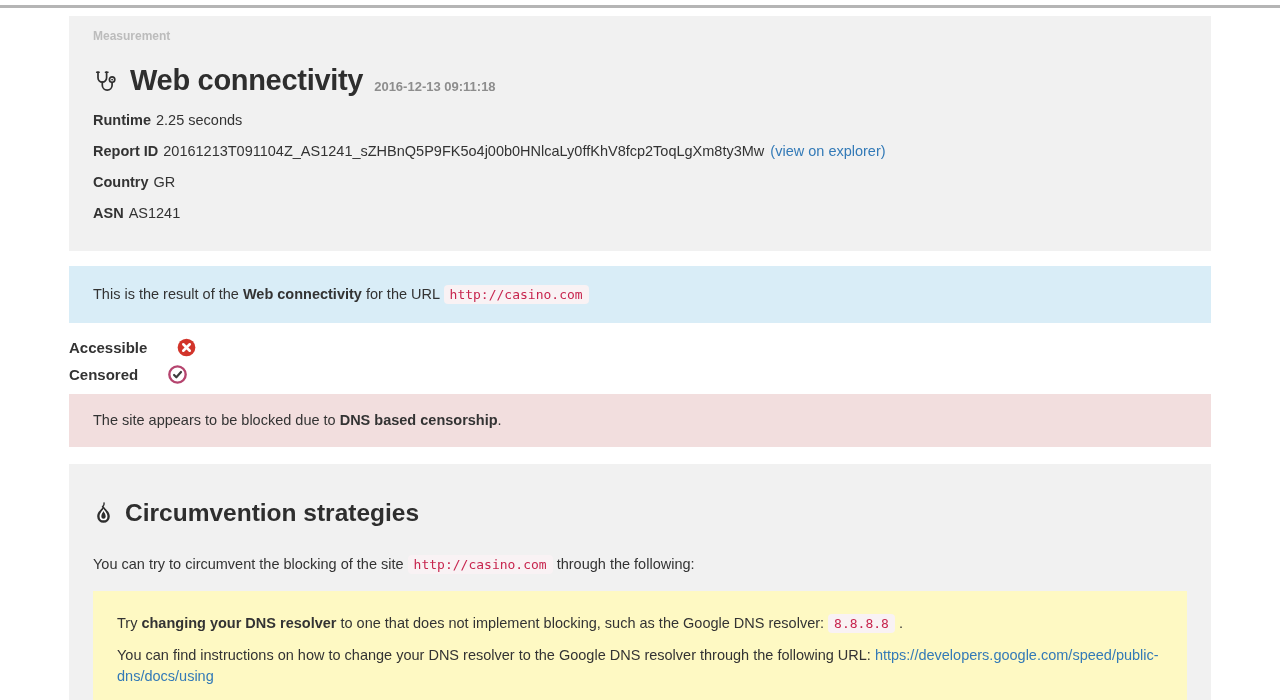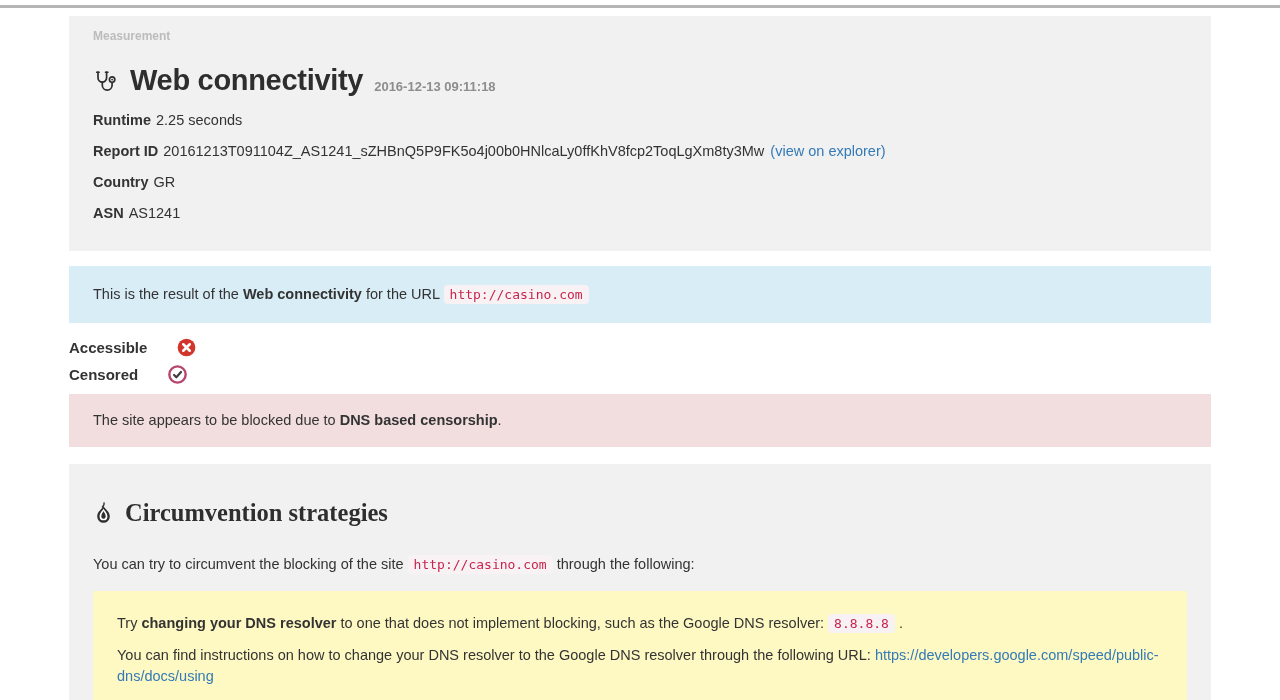--- a/index.html
+++ b/index.html
@@ -40,21 +40,21 @@
     white-space: nowrap;
   }
 
   .status-rows { margin-top: 15px; }
   .status-row { display: flex; align-items: center; height: 19px; margin-bottom: 8px; gap: 24px; }
   .status-label { font-weight: bold; font-size: 15px; }
   .status-icon { display: inline-flex; margin-left: 6px; }
 
   .circumvention { margin-top: 17px; padding: 14px 24px 60px; }
   .circ-title-row { display: flex; align-items: center; margin-top: 21px; }
-  h2.circ-title { font-size: 24.5px; font-weight: bold; color: #2e2e2e; margin: 0 0 0 11px; font-family: Liberation Serif, serif; }
+  h2.circ-title { font-size: 24.5px; font-weight: bold; color: #2e2e2e; margin: 0 0 0 11px; }
   .circ-intro { margin: 29px 0 0; line-height: 16px; }
 
   .strategy-card { background: #fef9c3; margin-top: 18px; padding: 22px 24px; }
   .strategy-card p { margin: 0 0 11px; line-height: 21px; }
   .strategy-card p:last-child { margin-bottom: 0; }
 
   b { font-weight: bold; }
 </style>
 </head>
 <body>

